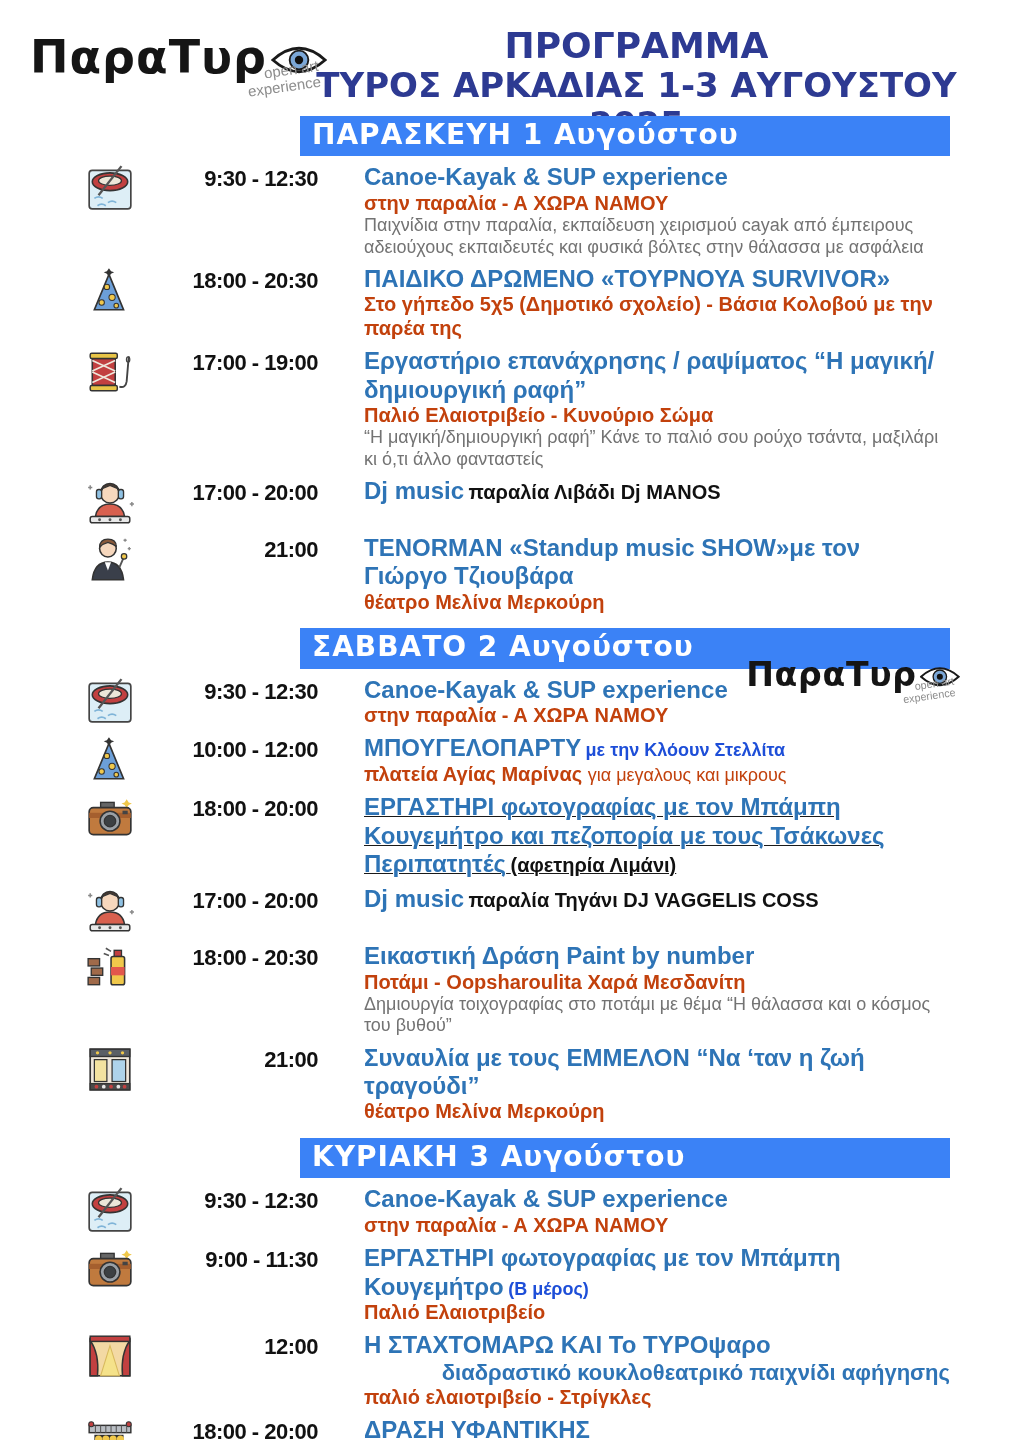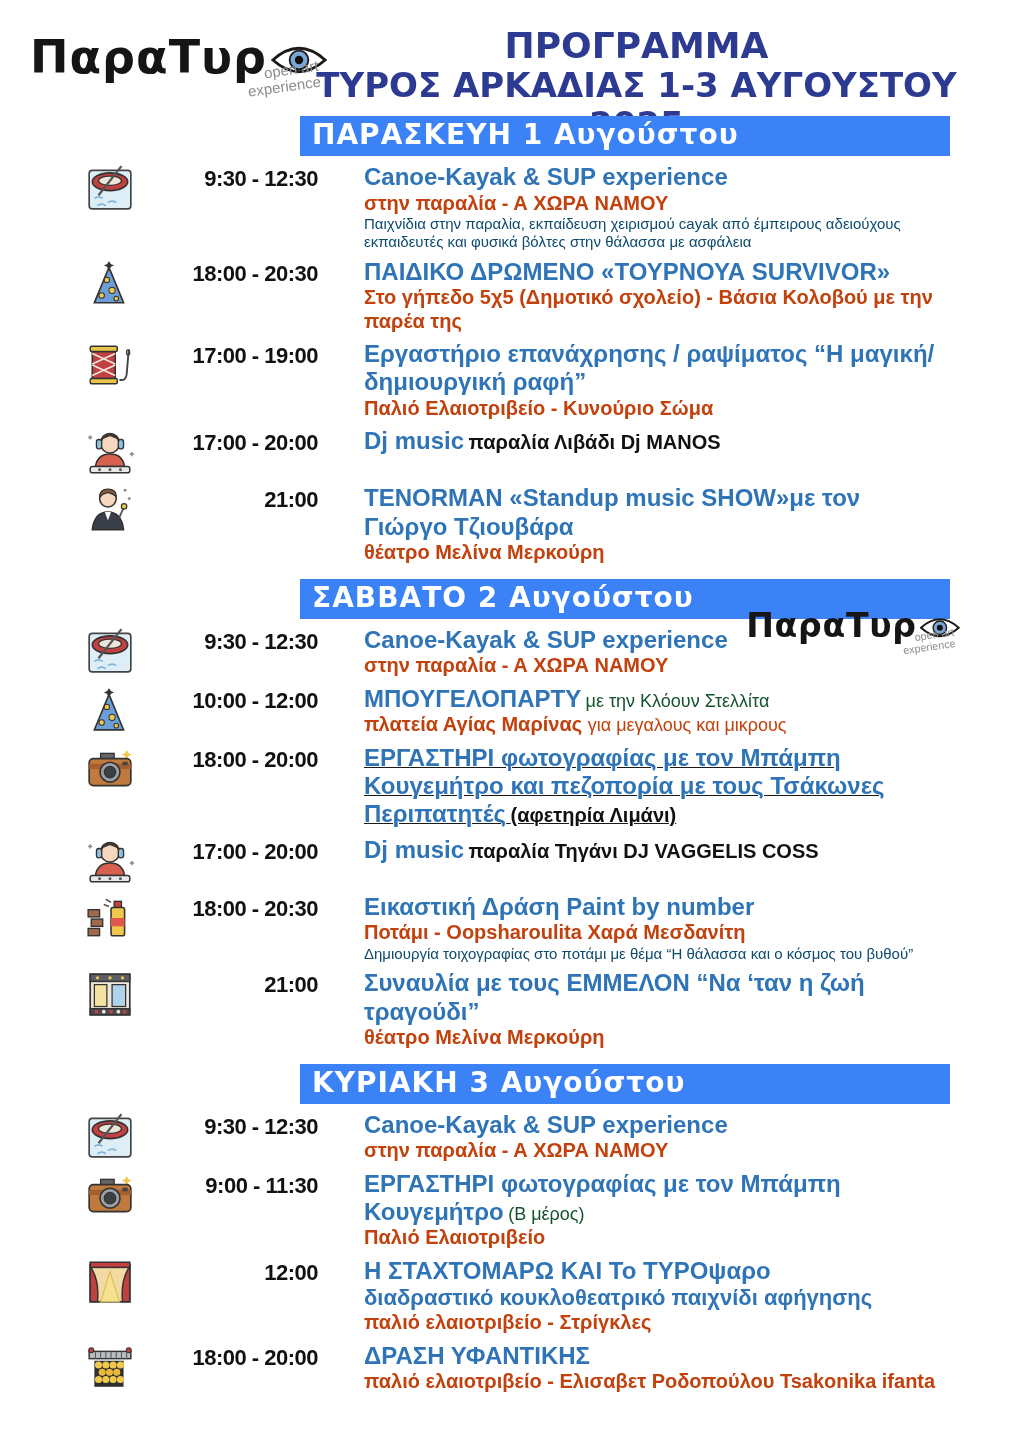--- a/index.html
+++ b/index.html
@@ -23,26 +23,26 @@
   .day-bar{margin-left:215px;background:#3b82f6;color:#ffffff;font-family:"DejaVu Sans",sans-serif;
            font-weight:bold;font-size:28px;line-height:1.3;padding:1px 12px 3px;letter-spacing:1px;}
   .section{margin-bottom:14px;position:relative;}
   .section .day-bar{margin-bottom:6px;}
   .event{display:grid;grid-template-columns:60px 155px 1fr;align-items:start;margin:7px 0;gap:32px;}
   .icn{width:50px;height:50px;display:block;}
   .time{font-weight:bold;font-size:22px;letter-spacing:-0.5px;color:#111;text-align:right;
         padding:3px 14px 0 0;white-space:nowrap;line-height:1.15;}
   .ebody{line-height:1.18;}
   .t{color:#2e74b6;font-weight:bold;font-size:24px;text-align:center;}
-  .tn{color:#14532d;font-weight:normal;font-size:18px;}
+  .tn{color:#1d4ed8;font-weight:bold;font-size:18px;}
   .ts{color:#111;font-weight:bold;font-size:20px;text-align:right;}
-  .sub{color:#2e74b6;font-weight:bold;font-size:22px;}
+  .sub{color:#2e74b6;font-weight:bold;font-size:22px;text-align:right;}
   .loc{font-weight:bold;font-size:20px;color:#c2410c;}
   .ln{font-weight:normal;font-size:18px;}
-  .desc{font-size:15px;color:#0c4a6e;max-width:655px;}
+  .desc{font-size:18px;color:#737373;max-width:655px;}
   
   .logo-sat{position:absolute;right:-10px;top:30px;transform:scale(0.72);transform-origin:top right;}
   .defs{position:absolute;width:0;height:0;overflow:hidden;}
 </style>
 </head>
 <body>
 
 <svg class="defs" xmlns="http://www.w3.org/2000/svg" aria-hidden="true">
   <symbol id="i-kayak" viewBox="0 0 48 48">
     <rect x="4" y="7" width="40" height="37" rx="3" fill="#ddeef6" stroke="#444" stroke-width="1.6"></rect>
@@ -225,20 +225,21 @@
       <div class="event">
         <div>
             <svg class="icn">
               <use href="#i-spool"></use>
             </svg>
           </div>
         <div class="time">17:00 - 19:00</div>
         <div class="ebody">
           <div><span class="t">Εργαστήριο επανάχρησης / ραψίματος “Η μαγική/δημιουργική ραφή”</span></div>
           <div class="loc"><span>Παλιό Ελαιοτριβείο - Κυνούριο Σώμα</span></div>
+          <div class="desc">“Η μαγική/δημιουργική ραφή” Κάνε το παλιό σου ρούχο τσάντα, μαξιλάρι κι ό,τι άλλο φανταστείς</div>
         </div>
       </div>
 
       <div class="event">
         <div>
             <svg class="icn">
               <use href="#i-dj"></use>
             </svg>
           </div>
         <div class="time">17:00 - 20:00</div>

